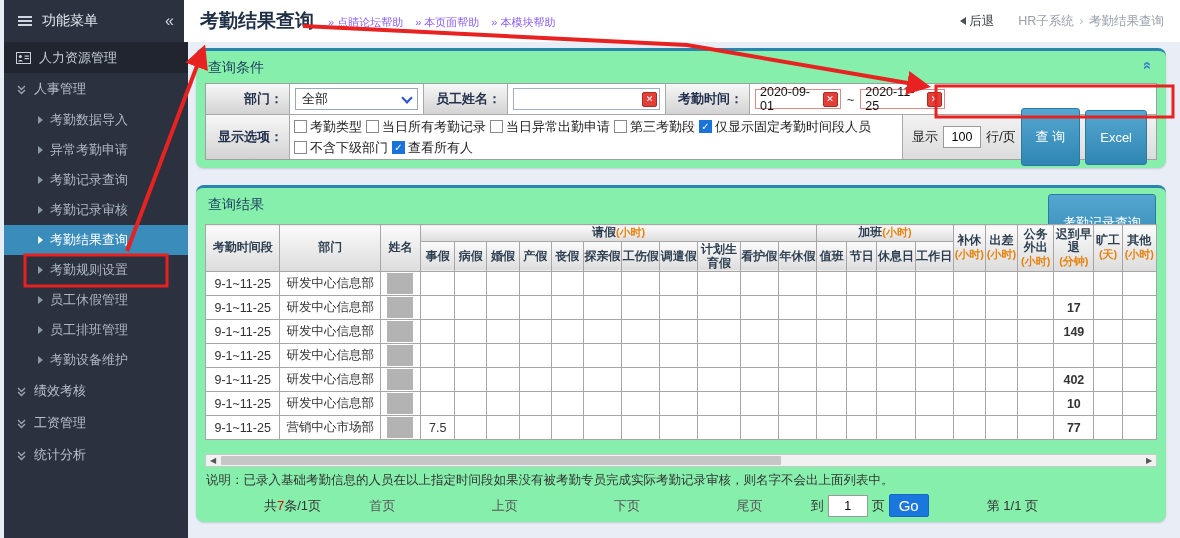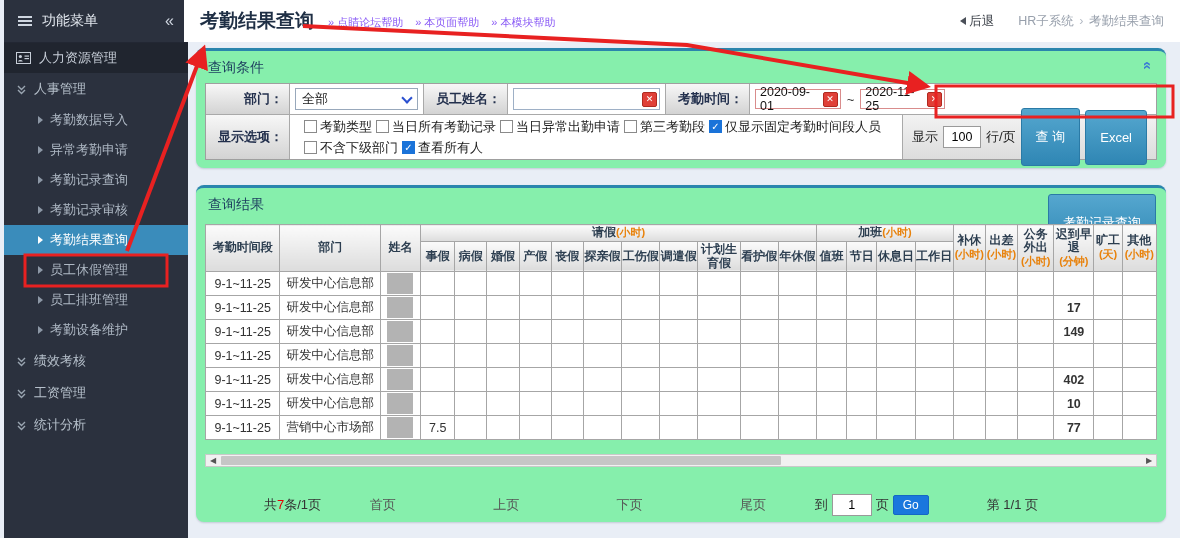--- a/index.html
+++ b/index.html
@@ -56,21 +56,21 @@
        justify-content:space-between;padding:0 6px;font-size:13px;color:#222;flex:1;cursor:pointer;}
   .sel .chevd{width:6px;height:6px;border-right:2px solid #2b50d0;border-bottom:2px solid #2b50d0;
        transform:rotate(45deg);margin-top:-3px;}
   .inputbox{background:#fff;border:1px solid #9eb0c6;height:20px;flex:1;display:flex;align-items:center;
        justify-content:flex-end;padding:0 2px;}
   .xicon{width:13px;height:13px;background:#e04038;border:1px solid #b02a20;border-radius:2px;color:#fff;
        font-size:9px;line-height:12px;text-align:center;flex:0 0 auto;cursor:pointer;}
   .datebox{background:#fff;border:1px solid #d98c8c;height:18px;display:flex;align-items:center;gap:3px;
        padding:0 2px 0 4px;font-size:12.5px;color:#111;cursor:pointer;}
   .tilde{font-size:13px;color:#333;margin:0 2px;}
-  .checks{flex-wrap:wrap;row-gap:3px;column-gap:4px;padding:2px 4px;font-size:13px;color:#222;align-content:center;margin-left:10px;}
+  .checks{flex-wrap:wrap;row-gap:3px;column-gap:4px;padding:2px 4px;font-size:13px;color:#222;align-content:center;}
   .cbitem{display:flex;align-items:center;gap:3px;cursor:pointer;}
   .cb{width:13px;height:13px;background:#fff;border:1px solid #8a8a8a;box-sizing:border-box;
       font-size:10px;line-height:11px;text-align:center;color:#fff;flex:0 0 auto;}
   .cb.checked{background:#1a73d9;border-color:#1a73d9;}
   .statlabel{font-weight:bold;color:#23304d;font-size:13px;white-space:nowrap;}
   .btn{background:linear-gradient(#55a7cf,#2f86b4);border:1px solid #2a7aa6;color:#fff;border-radius:3px;
        font-size:13px;padding:19px 14px;cursor:pointer;white-space:nowrap;}
   .rowsinput{width:32px;height:18px;border:1px solid #9a9a9a;background:#fff;text-align:center;
        font-size:12.5px;font-family:inherit;}
   .plain{font-size:13px;color:#222;white-space:nowrap;}
@@ -92,21 +92,21 @@
   .thumb{height:9px;width:560px;background:#c6c6c6;border-radius:1px;margin-left:1px;}
   .hsp{flex:1;}
   .note{position:absolute;left:10px;top:284px;width:940px;font-size:12.5px;color:#333;}
   .pg{position:absolute;left:10px;top:306px;width:948px;display:flex;align-items:center;font-size:13px;color:#333;}
   .pg .total{margin-left:58px;}
   .pg .rednum{color:#e60000;}
   .pg .pglink{flex:1;text-align:center;color:#555;cursor:pointer;}
   .pg .goto{display:flex;align-items:center;gap:4px;}
   .goinput{width:34px;height:18px;border:1px solid #9a9a9a;background:#fff;text-align:center;
        font-size:12.5px;font-family:inherit;}
-  .go{background:#1a77dd;color:#fff;border-radius:2px;padding:2px 9px;font-size:12px;
+  .go{background:#1a77dd;color:#fff;border-radius:2px;padding:2px 9px;font-size:15px;
       border:1px solid #1567c4;cursor:pointer;}
   .pageinfo{margin-left:58px;margin-right:116px;white-space:nowrap;}
   
   .overlay{position:absolute;left:0;top:0;width:1180px;height:538px;pointer-events:none;z-index:60;}
 </style>
 </head>
 <body>
 
 <div class="sidebar">
   <div class="sb-head">
@@ -143,20 +143,24 @@
         <span class="tri"></span>
         <span>考勤记录查询</span>
       </div>
       <div class="sb-item">
         <span class="tri"></span>
         <span>考勤记录审核</span>
       </div>
       <div class="sb-item active">
         <span class="tri"></span>
         <span>考勤结果查询</span>
+      </div>
+      <div class="sb-item">
+        <span class="tri"></span>
+        <span>考勤规则设置</span>
       </div>
       <div class="sb-item">
         <span class="tri"></span>
         <span>员工休假管理</span>
       </div>
       <div class="sb-item">
         <span class="tri"></span>
         <span>员工排班管理</span>
       </div>
       <div class="sb-item">
@@ -538,20 +542,21 @@
           </tr>
         </tbody>
       </table>
   </div>
   <div class="hscroll">
     <span class="sarrow">◀</span>
     <span class="thumb"></span>
     <span class="hsp"></span>
     <span class="sarrow">▶</span>
   </div>
+  <div class="note">说明：已录入基础考勤信息的人员在以上指定时间段如果没有被考勤专员完成实际考勤记录审核，则名字不会出上面列表中。</div>
   <div class="pg">
     <span class="total"><span>共</span><span class="rednum">7</span><span>条/1页</span></span>
     <span class="pglink">首页</span>
     <span class="pglink">上页</span>
     <span class="pglink">下页</span>
     <span class="pglink">尾页</span>
     <span class="goto">
       <span>到</span>
       <input class="goinput" value="1" style="">
       <span>页</span>

